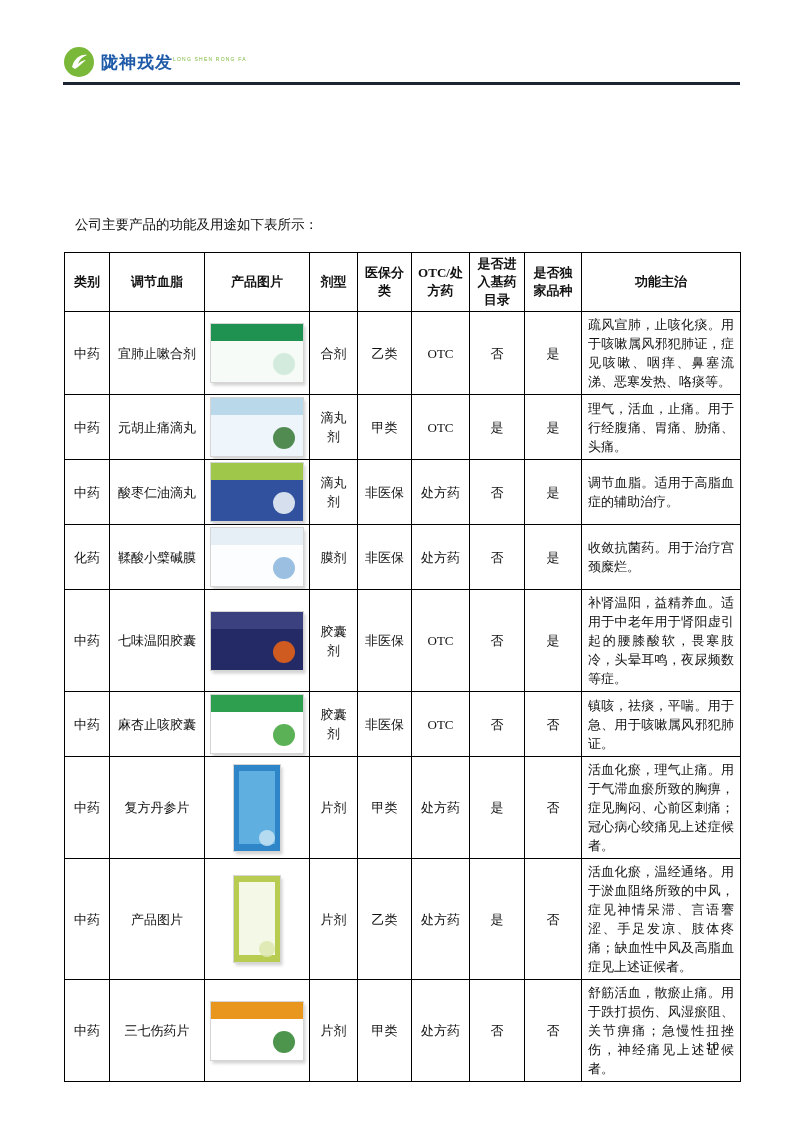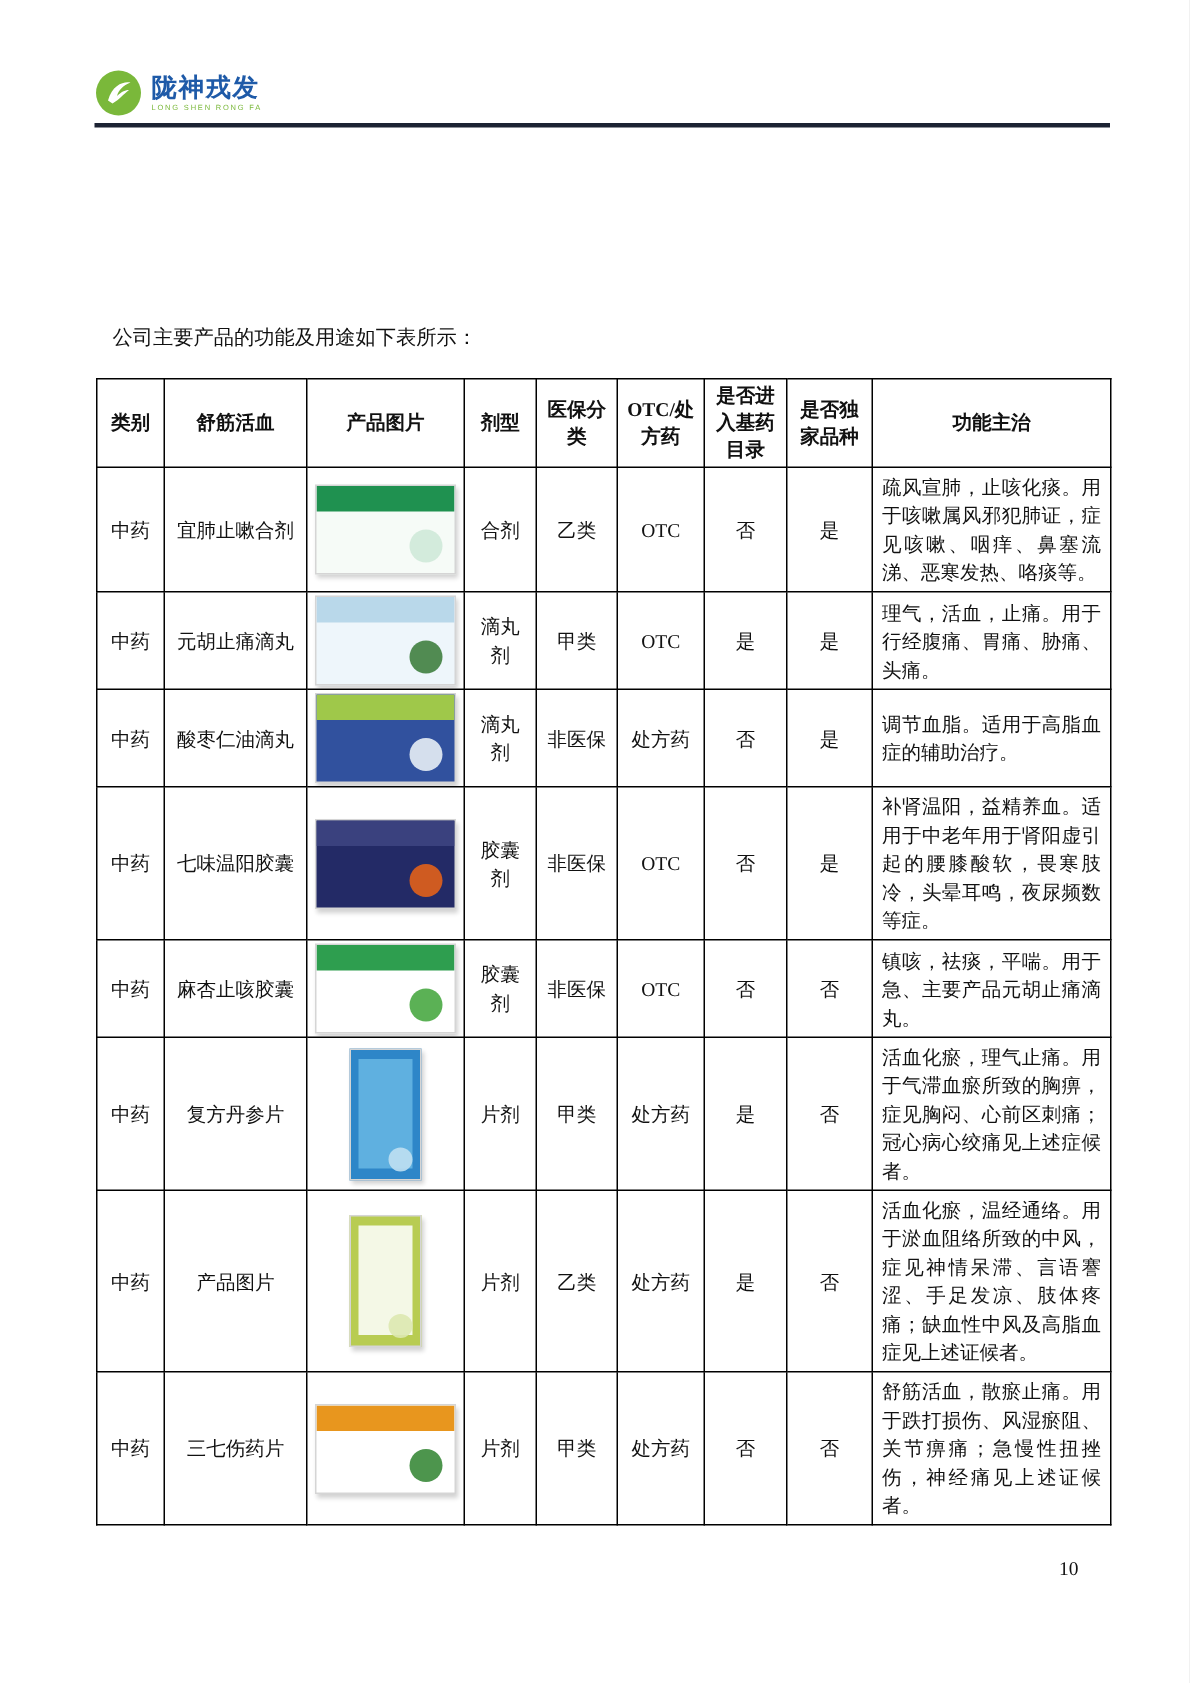--- a/index.html
+++ b/index.html
@@ -13,21 +13,21 @@
     overflow: hidden;
   }
   
   .hdr {
     position: absolute; left: 63px; right: 53px; top: 42px;
     height: 40px;
     display: flex; align-items: center; justify-content: space-between;
   }
   .logo { display: flex; align-items: center; gap: 6px; }
   .logo-mark { width: 32px; height: 32px; flex: 0 0 auto; }
-  .logo-text { display: flex; flex-direction: column; line-height: 1; }
+  .logo-text { display: flex; flex-direction: row; line-height: 1; }
   .logo-cn { font-family: "Liberation Sans", sans-serif; font-weight: bold; font-size: 17px; letter-spacing: 1px; }
   .logo-en { font-family: "Liberation Sans", sans-serif; font-size: 5px; letter-spacing: 1.2px; margin-top: 3px; }
   .doc-title { font-size: 13.5px; }
   .hdr-rule { position: absolute; left: 63px; right: 53px; top: 82px; height: 3px; }
   
   .body-text {
     position: absolute; left: 75px; right: 55px; top: 93px;
     font-size: 13.5px; line-height: 26px;
     text-align: justify;
   }
@@ -105,21 +105,21 @@
       <col style="width:48px">
         <col style="width:54px">
         <col style="width:58px">
       <col style="width:55px">
         <col style="width:57px">
         <col style="width:159px">
     </colgroup>
     <tbody>
         <tr class="hrow">
       <th>类别</th>
-      <th>舒筋活血</th>
+      <th>调节血脂</th>
       <th>产品图片</th>
       <th>剂型</th>
       <th>医保分类</th>
       <th>OTC/处方药</th>
       <th>是否进入基药目录</th>
       <th>是否独家品种</th>
       <th>功能主治</th>
     </tr>
 
     <tr class="r0">
@@ -166,20 +166,36 @@
         </div>
       </td>
       <td>滴丸剂</td>
       <td>非医保</td>
       <td>处方药</td>
       <td>否</td>
       <td>是</td>
       <td class="ind">调节血脂。适用于高脂血症的辅助治疗。</td>
     </tr>
 
+    <tr class="r3">
+      <td>化药</td>
+      <td>鞣酸小檗碱膜</td>
+      <td>
+        <div class="pkg landscape" title="鞣酸小檗碱膜包装盒" style="background-color: rgb(252, 253, 254);">
+          <div class="pkg-band" style="background-color: rgb(230, 238, 246);"></div>
+          <div class="pkg-blob" style="background-color: rgb(143, 184, 221);"></div>
+        </div>
+      </td>
+      <td>膜剂</td>
+      <td>非医保</td>
+      <td>处方药</td>
+      <td>否</td>
+      <td>是</td>
+      <td class="ind">收敛抗菌药。用于治疗宫颈糜烂。</td>
+    </tr>
 
     <tr class="r4">
       <td>中药</td>
       <td>七味温阳胶囊</td>
       <td>
         <div class="pkg landscape" title="七味温阳胶囊包装盒" style="background-color: rgb(35, 42, 102);">
           <div class="pkg-band" style="background-color: rgb(58, 65, 126);"></div>
           <div class="pkg-blob" style="background-color: rgb(226, 96, 26);"></div>
         </div>
       </td>
@@ -198,21 +214,21 @@
         <div class="pkg landscape" title="麻杏止咳胶囊包装盒" style="background-color: rgb(255, 255, 255);">
           <div class="pkg-band" style="background-color: rgb(46, 158, 79);"></div>
           <div class="pkg-blob" style="background-color: rgb(73, 169, 66);"></div>
         </div>
       </td>
       <td>胶囊剂</td>
       <td>非医保</td>
       <td>OTC</td>
       <td>否</td>
       <td>否</td>
-      <td class="ind">镇咳，祛痰，平喘。用于急、主要产品元胡止痛滴丸。</td>
+      <td class="ind">镇咳，祛痰，平喘。用于急、用于咳嗽属风邪犯肺证。</td>
     </tr>
 
     <tr class="r6">
       <td>中药</td>
       <td>复方丹参片</td>
       <td>
         <div class="pkg portrait" title="复方丹参片包装盒" style="background-color: rgb(46, 134, 200);">
           <div class="pkg-band" style="background-color: rgb(95, 176, 224);"></div>
           <div class="pkg-blob" style="background-color: rgb(191, 224, 242);"></div>
         </div>

